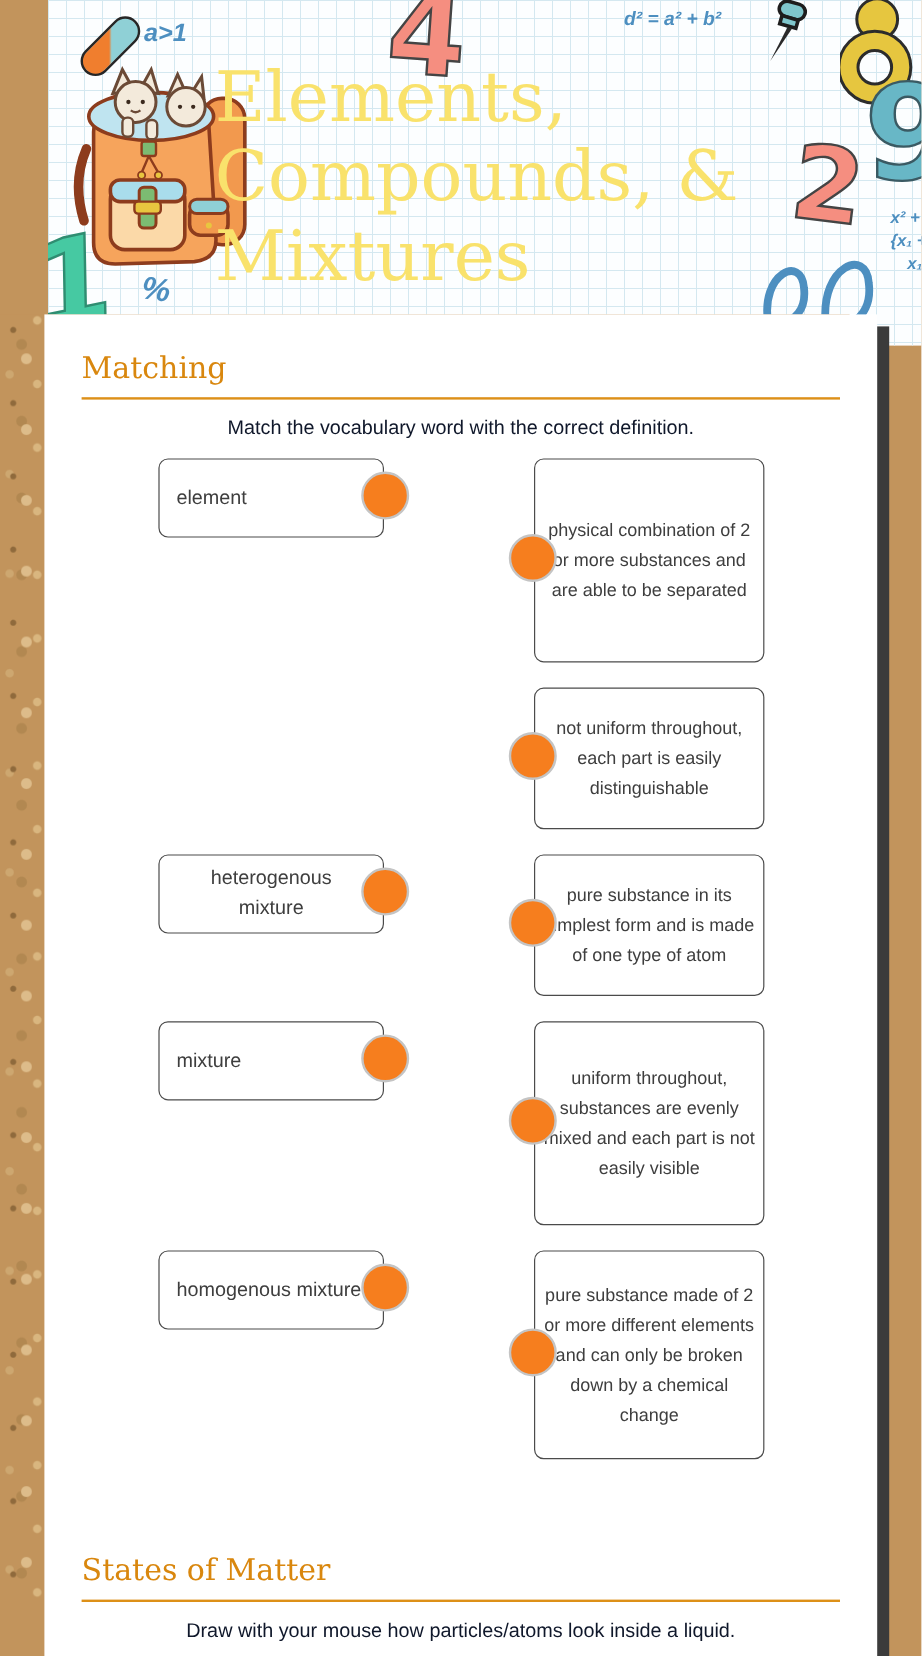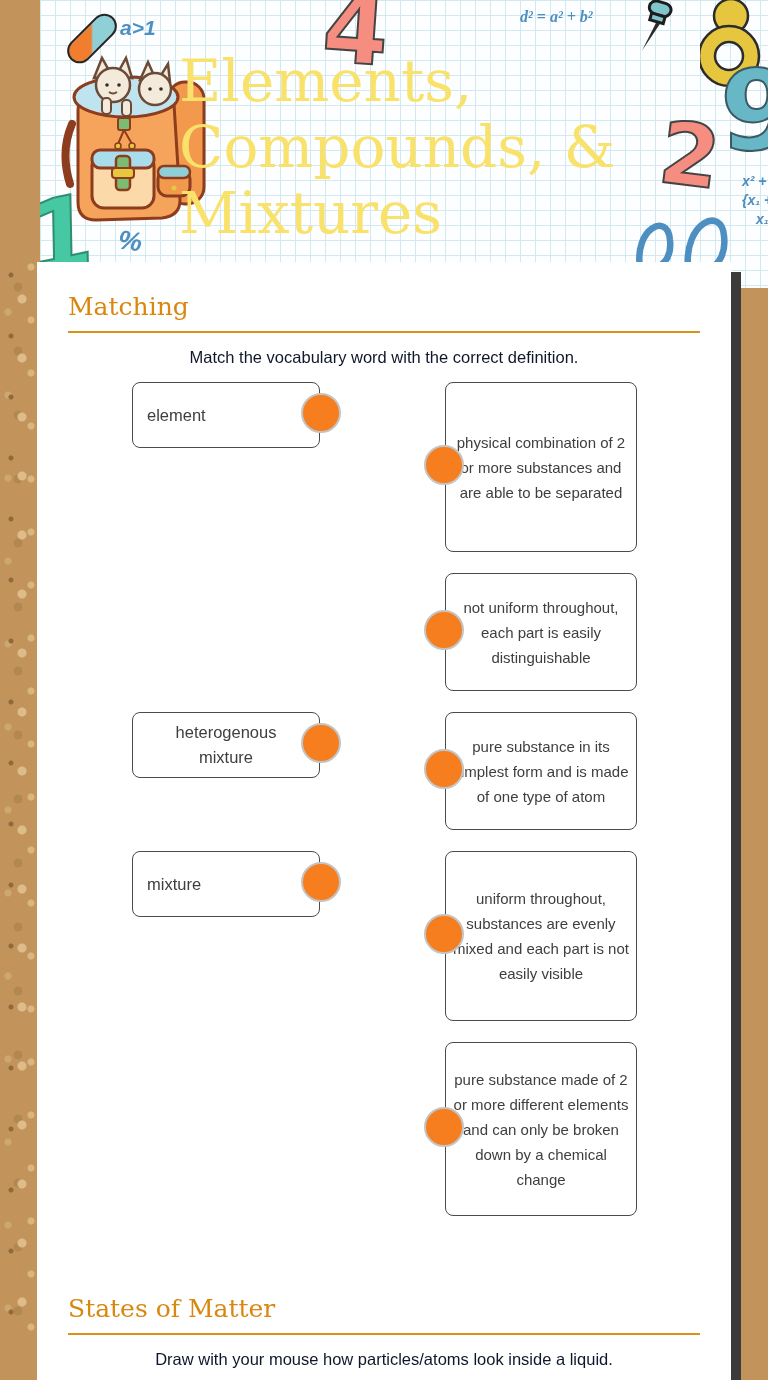--- a/index.html
+++ b/index.html
@@ -28,21 +28,21 @@
   .hand { color:#4D8FC0; font-style:italic; font-weight:600; }
   .eraser {
     left:22px; top:26px; width:60px; height:25px; border-radius:13px;
     border:2.5px solid #262626; transform:rotate(-45deg);
     background:linear-gradient(135deg,#F07E2E 48%, #8FD0D6 52%);
   }
   .ineq { left:80px; top:16px; font-size:21px; }
   .num { font-family:"DejaVu Sans", sans-serif; font-weight:bold; line-height:1; }
   .num4 { left:283px; top:-16px; font-size:94px; color:#F58E80; -webkit-text-stroke:2px #444; transform:rotate(4deg); }
   .backpack { left:16px; top:52px; }
-  .ftop { left:480px; top:8px; font-size:16px;font-family:Liberation Serif, serif; }
+  .ftop { left:480px; top:8px; font-size:16px; }
   .pin { left:596px; top:0px; }
   .num8 { left:660px; top:-6px; }
   .calc { left:736px; top:26px; transform:rotate(-14deg); }
   .num2 { left:620px; top:112px; font-size:86px; color:#F58E80; -webkit-text-stroke:2px #444; transform:rotate(7deg); }
   .num9 { left:680px; top:56px; font-size:110px; color:#68B7C6; -webkit-text-stroke:2px #3a5a63; }
   .fright { left:702px; top:172px; font-size:14px; line-height:19px; white-space:nowrap; }
   .scribble { left:592px; top:206px; }
   .num1 { left:-14px; top:186px; font-size:100px; color:#46C9A2; font-style:italic; -webkit-text-stroke:2px #2f8d71; transform:rotate(-12deg); }
   .pct { left:78px; top:226px; font-size:27px; font-weight:bold; transform:rotate(8deg); }
 
@@ -243,20 +243,24 @@
               <span>mixture</span>
               <span class="port port-right"></span>
             </div>
             <div class="def-box def-tall">
               <span>uniform throughout, substances are evenly mixed and each part is not easily visible</span>
               <span class="port port-left"></span>
             </div>
           </div>
 
           <div class="match-row">
+            <div class="term-box">
+              <span>homogenous mixture</span>
+              <span class="port port-right"></span>
+            </div>
             <div class="def-box def-xl">
               <span>pure substance made of 2 or more different elements and can only be broken down by a chemical change</span>
               <span class="port port-left"></span>
             </div>
           </div>
 
         </div>
       </section>
 
       <section class="states-section">

